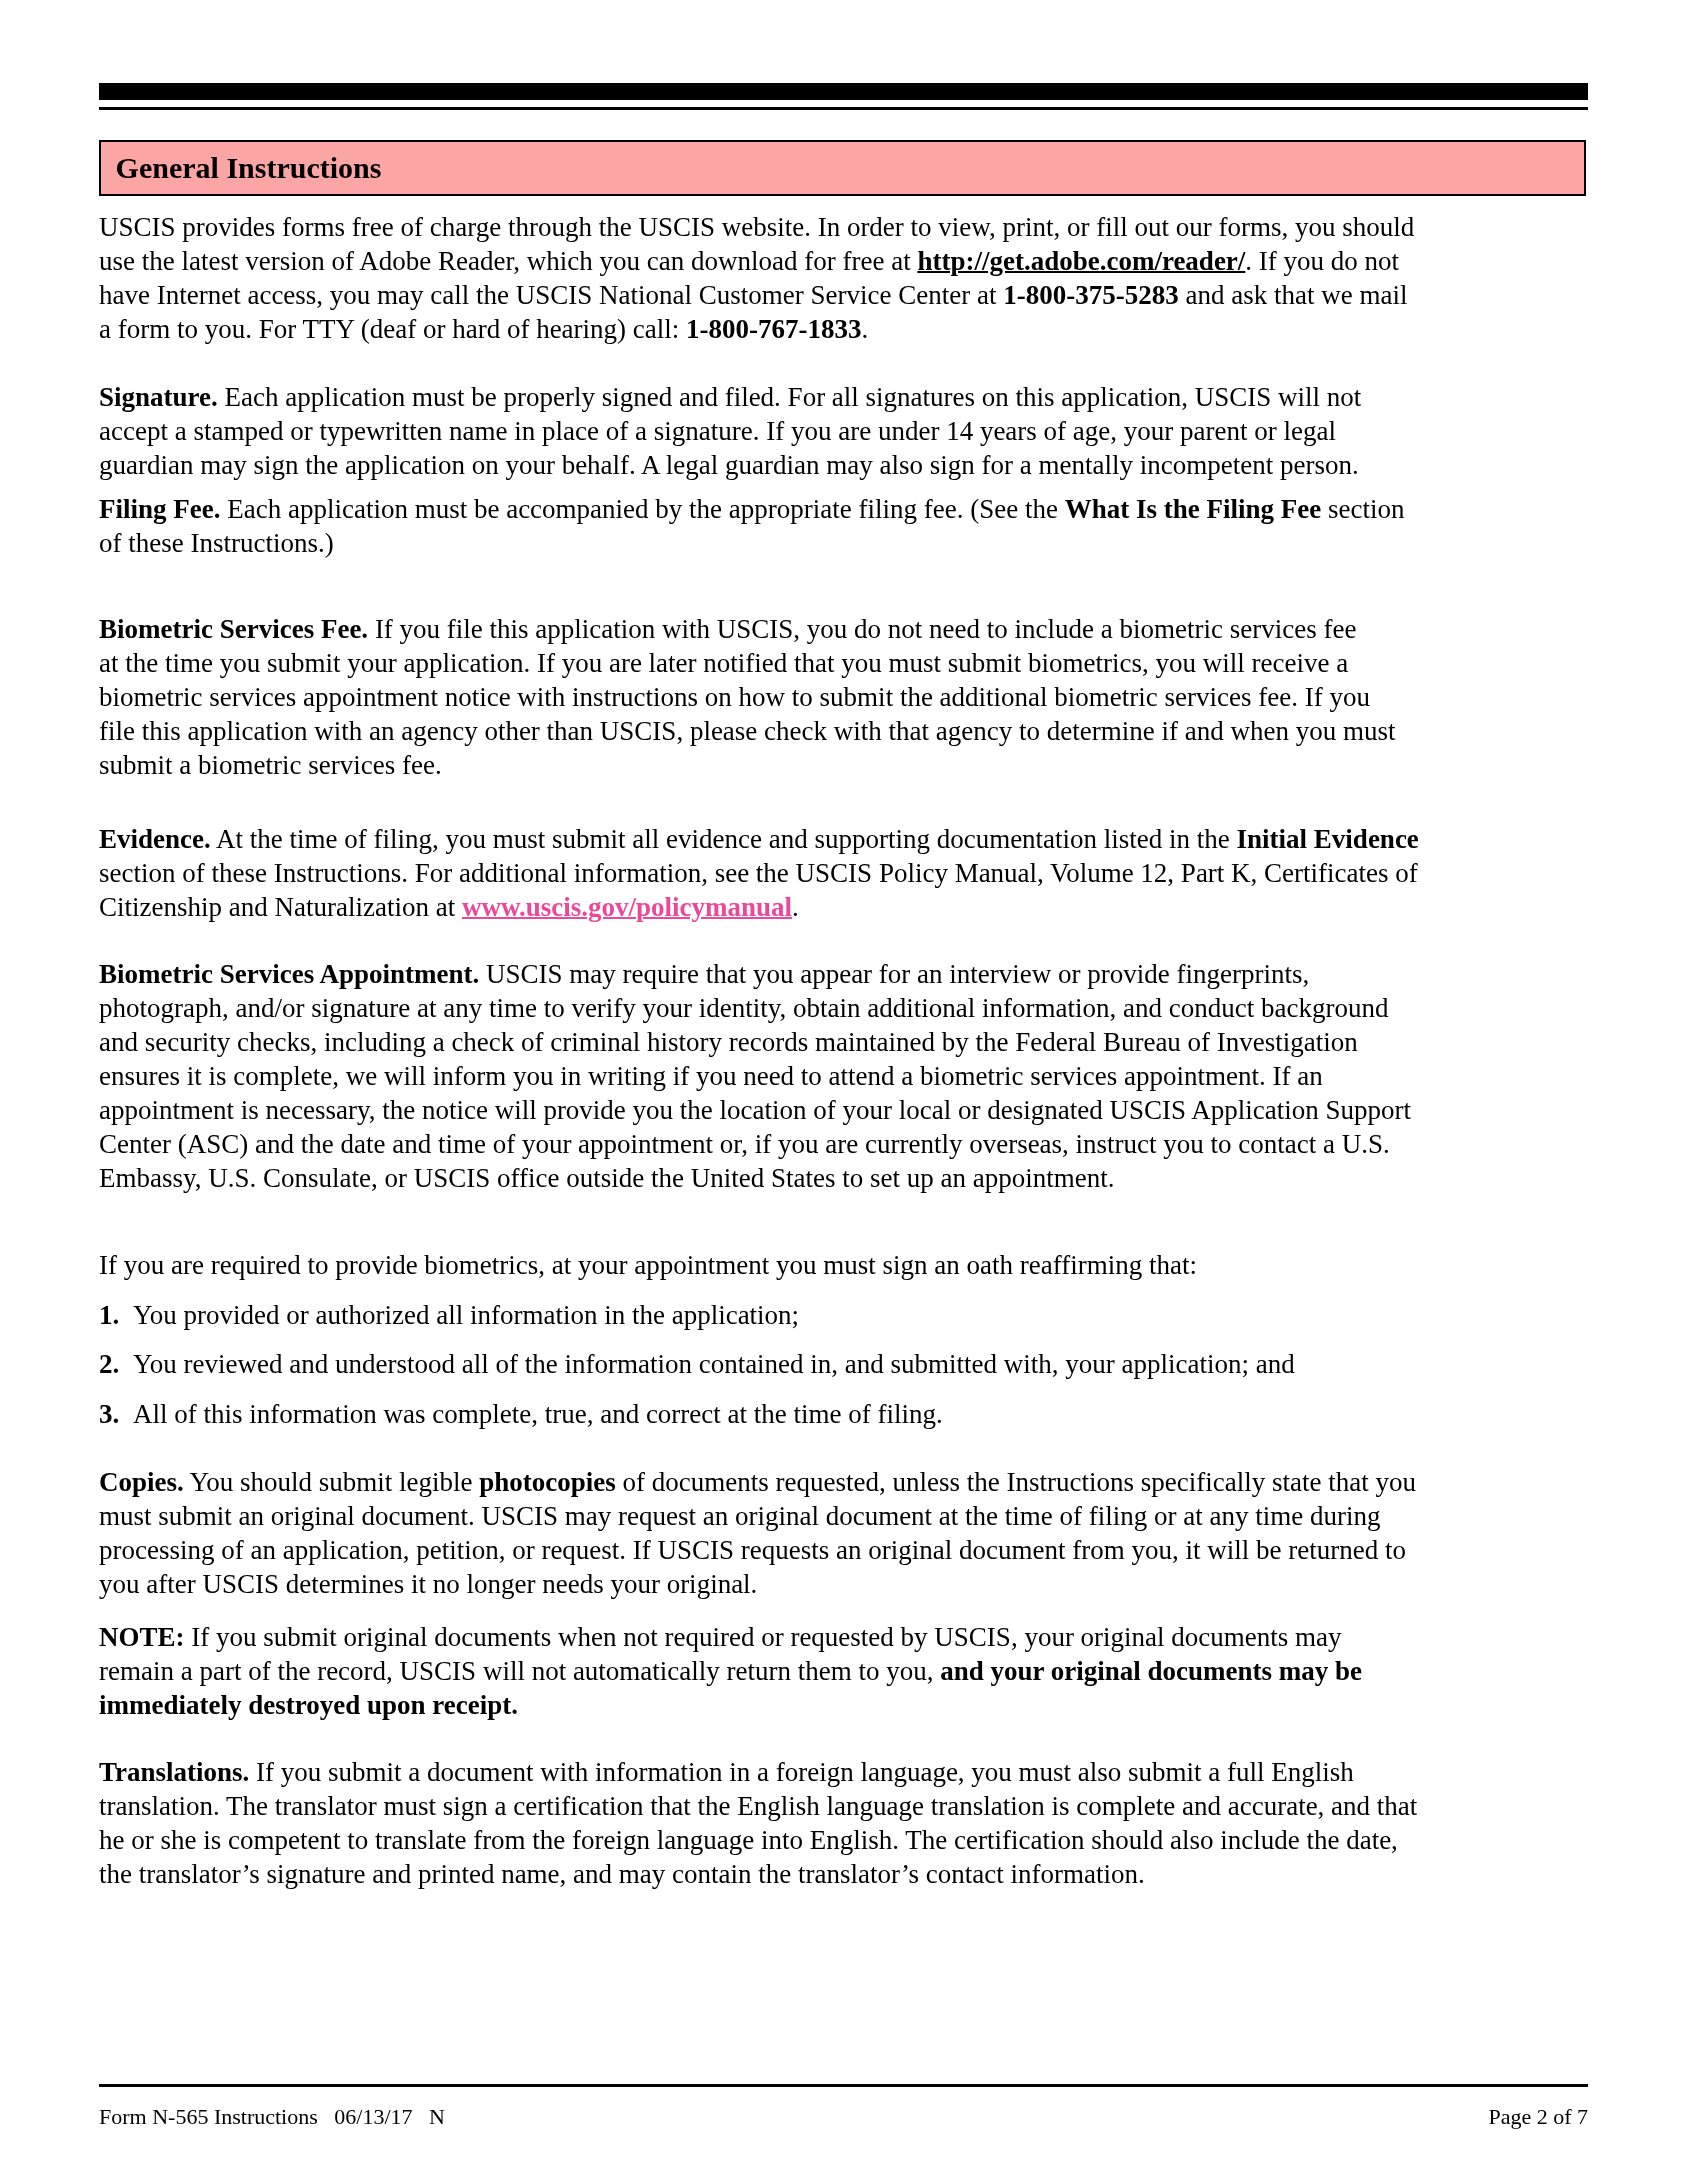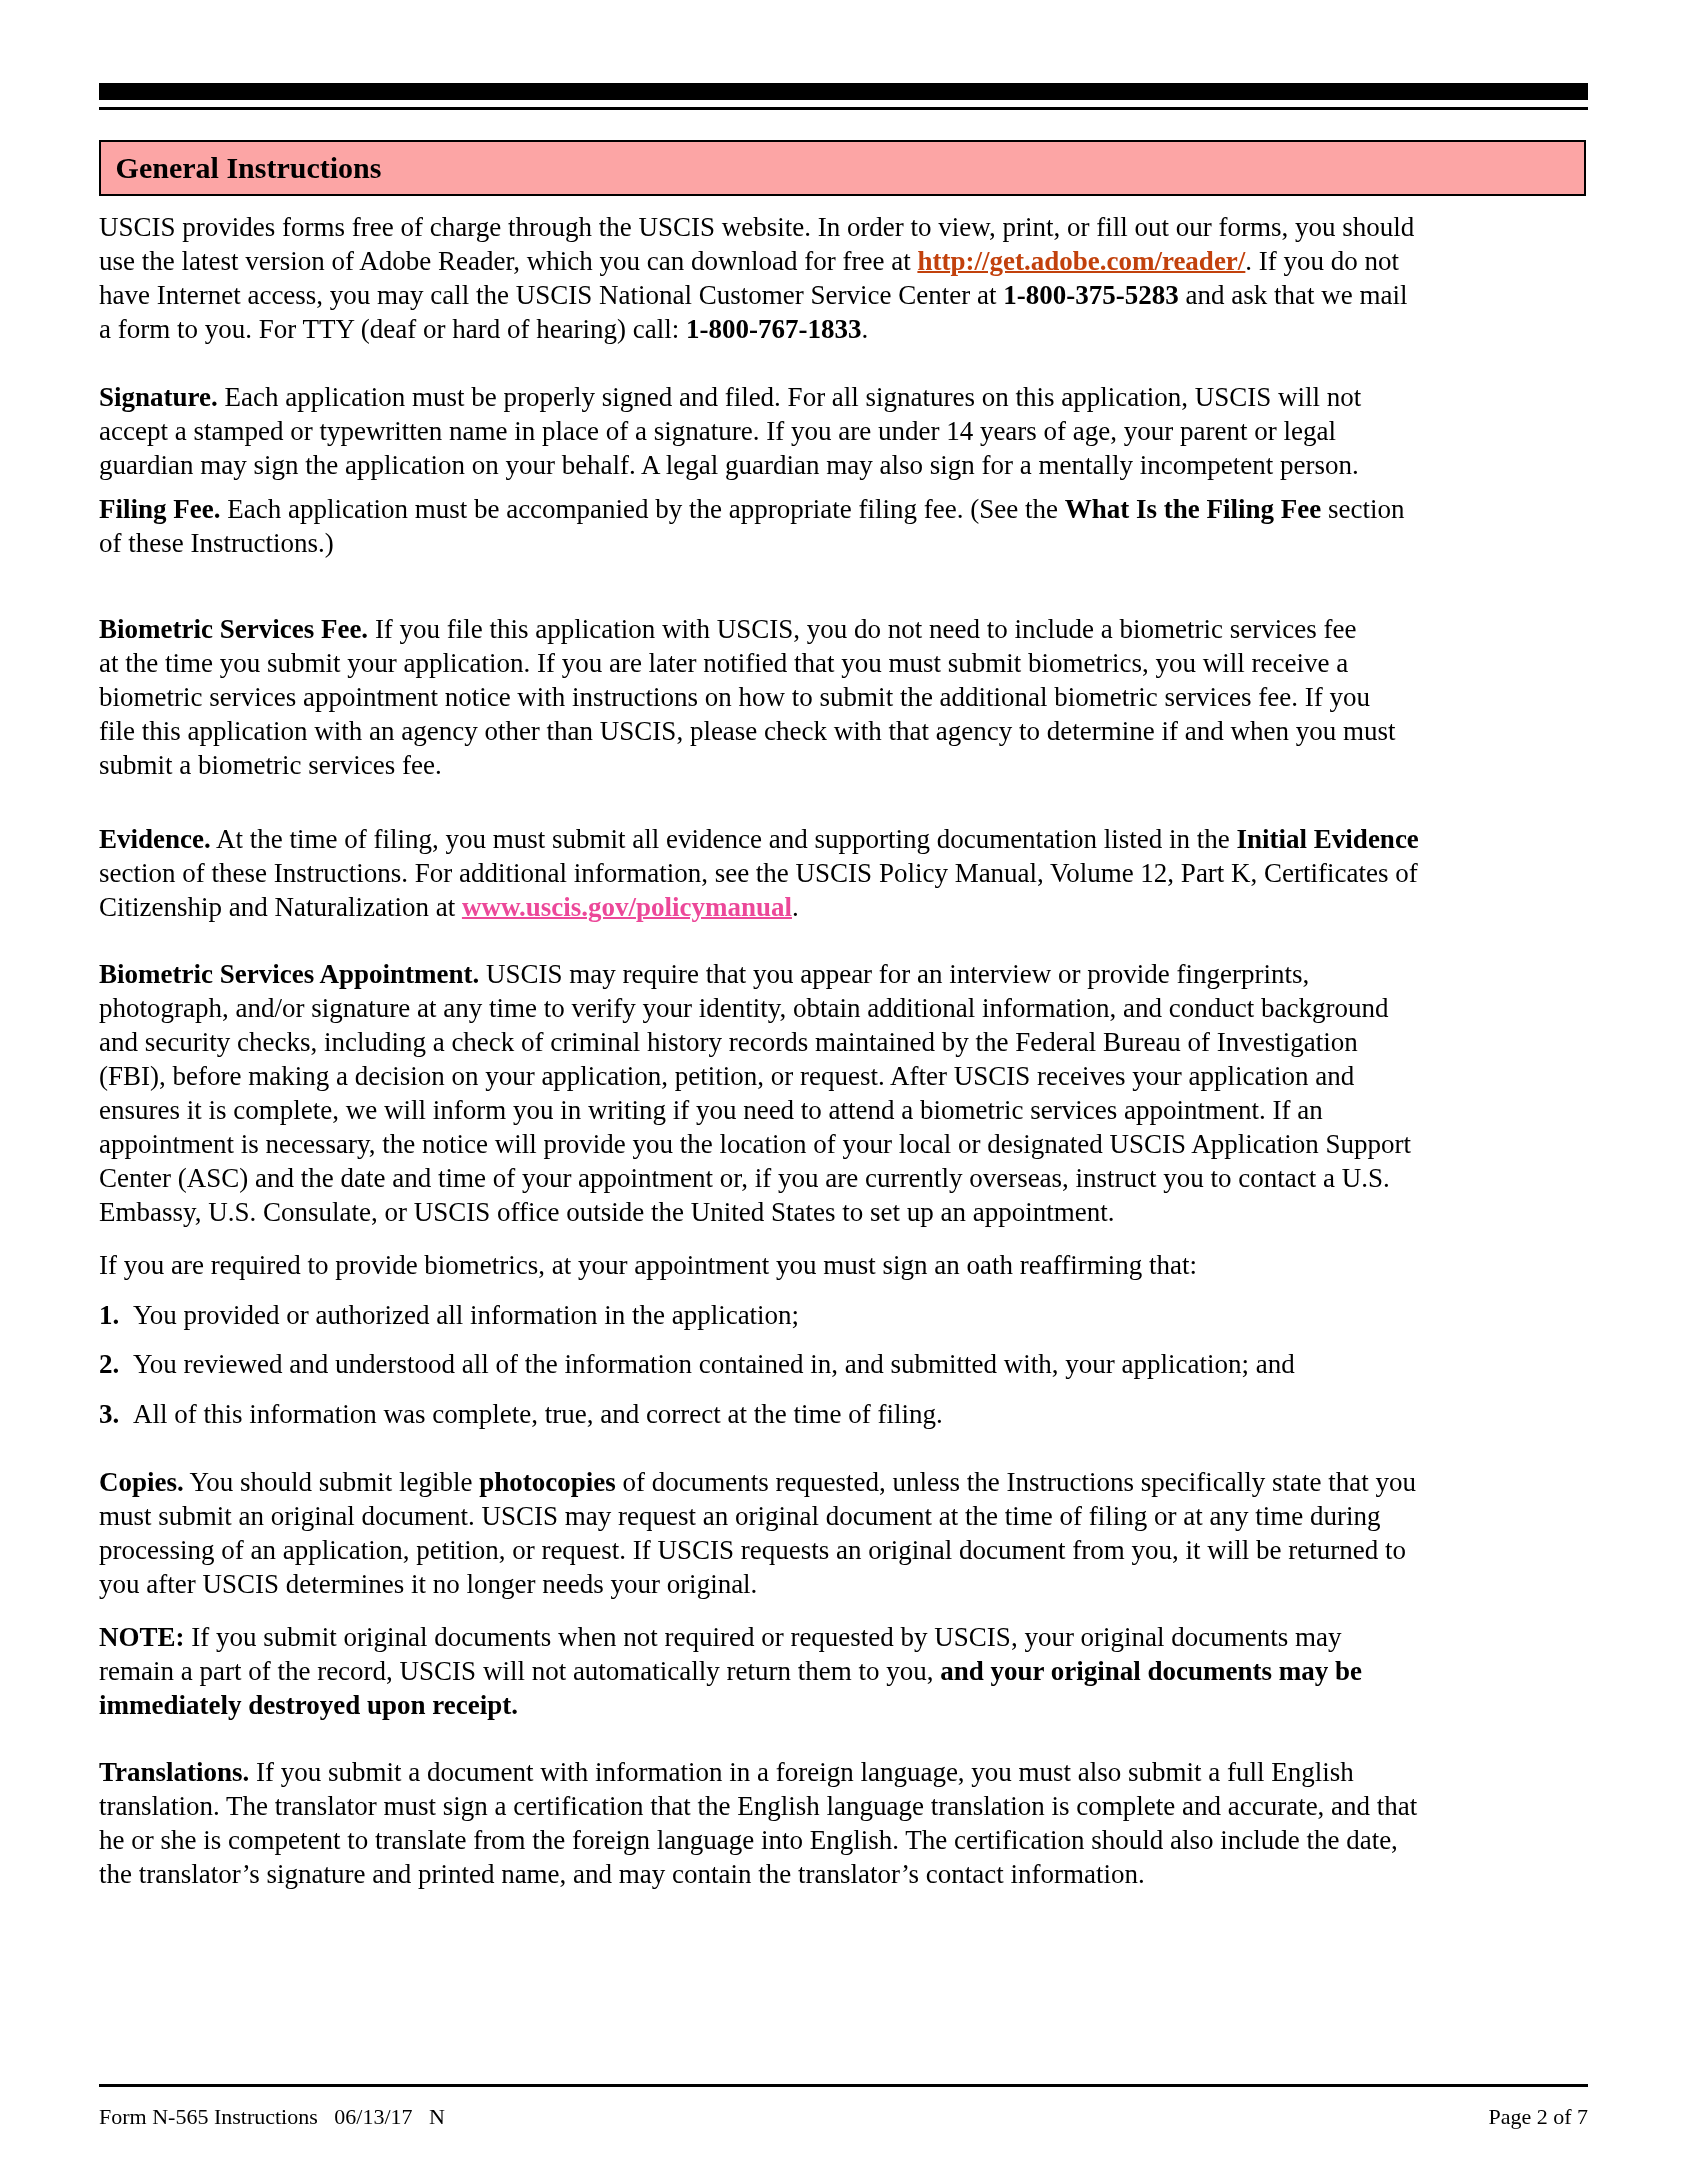--- a/index.html
+++ b/index.html
@@ -27,21 +27,21 @@
 
 <div class="rule-thick"></div>
 <div class="rule-thin"></div>
 
 <div class="section-box">
   <h1>General Instructions</h1>
 </div>
 
 <div class="para" style="top:210px">
     <span class="line">USCIS provides forms free of charge through the USCIS website.  In order to view, print, or fill out our forms, you should</span>
-    <span class="line">use the latest version of Adobe Reader, which you can download for free at <a class="link" style="color: #c2410c;">http://get.adobe.com/reader/</a>.  If you do not</span>
+    <span class="line">use the latest version of Adobe Reader, which you can download for free at <a class="link" style="color: #000000;">http://get.adobe.com/reader/</a>.  If you do not</span>
     <span class="line">have Internet access, you may call the USCIS National Customer Service Center at <b>1-800-375-5283</b> and ask that we mail</span>
     <span class="line">a form to you.  For TTY (deaf or hard of hearing) call:  <b>1-800-767-1833</b>.</span>
   </div>
 <div class="para" style="top:380px">
     <span class="line"><b>Signature.</b>  Each application must be properly signed and filed.  For all signatures on this application, USCIS will not</span>
     <span class="line">accept a stamped or typewritten name in place of a signature.  If you are under 14 years of age, your parent or legal</span>
     <span class="line">guardian may sign the application on your behalf.  A legal guardian may also sign for a mentally incompetent person.</span>
   </div>
 <div class="para" style="top:492px">
     <span class="line"><b>Filing Fee.</b>  Each application must be accompanied by the appropriate filing fee.  (See the <b>What Is the Filing Fee</b> section</span>
@@ -56,21 +56,20 @@
   </div>
 <div class="para" style="top:822px">
     <span class="line"><b>Evidence.</b>  At the time of filing, you must submit all evidence and supporting documentation listed in the <b>Initial Evidence</b></span>
     <span class="line">section of these Instructions.  For additional information, see the USCIS Policy Manual, Volume 12, Part K, Certificates of</span>
     <span class="line">Citizenship and Naturalization at <a class="link" style="color: #ec4899;">www.uscis.gov/policymanual</a>.</span>
   </div>
 <div class="para" style="top:957px">
     <span class="line"><b>Biometric Services Appointment.</b>  USCIS may require that you appear for an interview or provide fingerprints,</span>
     <span class="line">photograph, and/or signature at any time to verify your identity, obtain additional information, and conduct background</span>
     <span class="line">and security checks, including a check of criminal history records maintained by the Federal Bureau of Investigation</span>
-    <span class="line">(FBI), before making a decision on your application, petition, or request.  After USCIS receives your application and</span>
     <span class="line">ensures it is complete, we will inform you in writing if you need to attend a biometric services appointment.  If an</span>
     <span class="line">appointment is necessary, the notice will provide you the location of your local or designated USCIS Application Support</span>
     <span class="line">Center (ASC) and the date and time of your appointment or, if you are currently overseas, instruct you to contact a U.S.</span>
     <span class="line">Embassy, U.S. Consulate, or USCIS office outside the United States to set up an appointment.</span>
   </div>
 
 <div class="para" style="top:1248px">If you are required to provide biometrics, at your appointment you must sign an oath reaffirming that:</div>
 
 <div class="list-item" style="top:1298px">
   <span class="list-num">1.</span>

